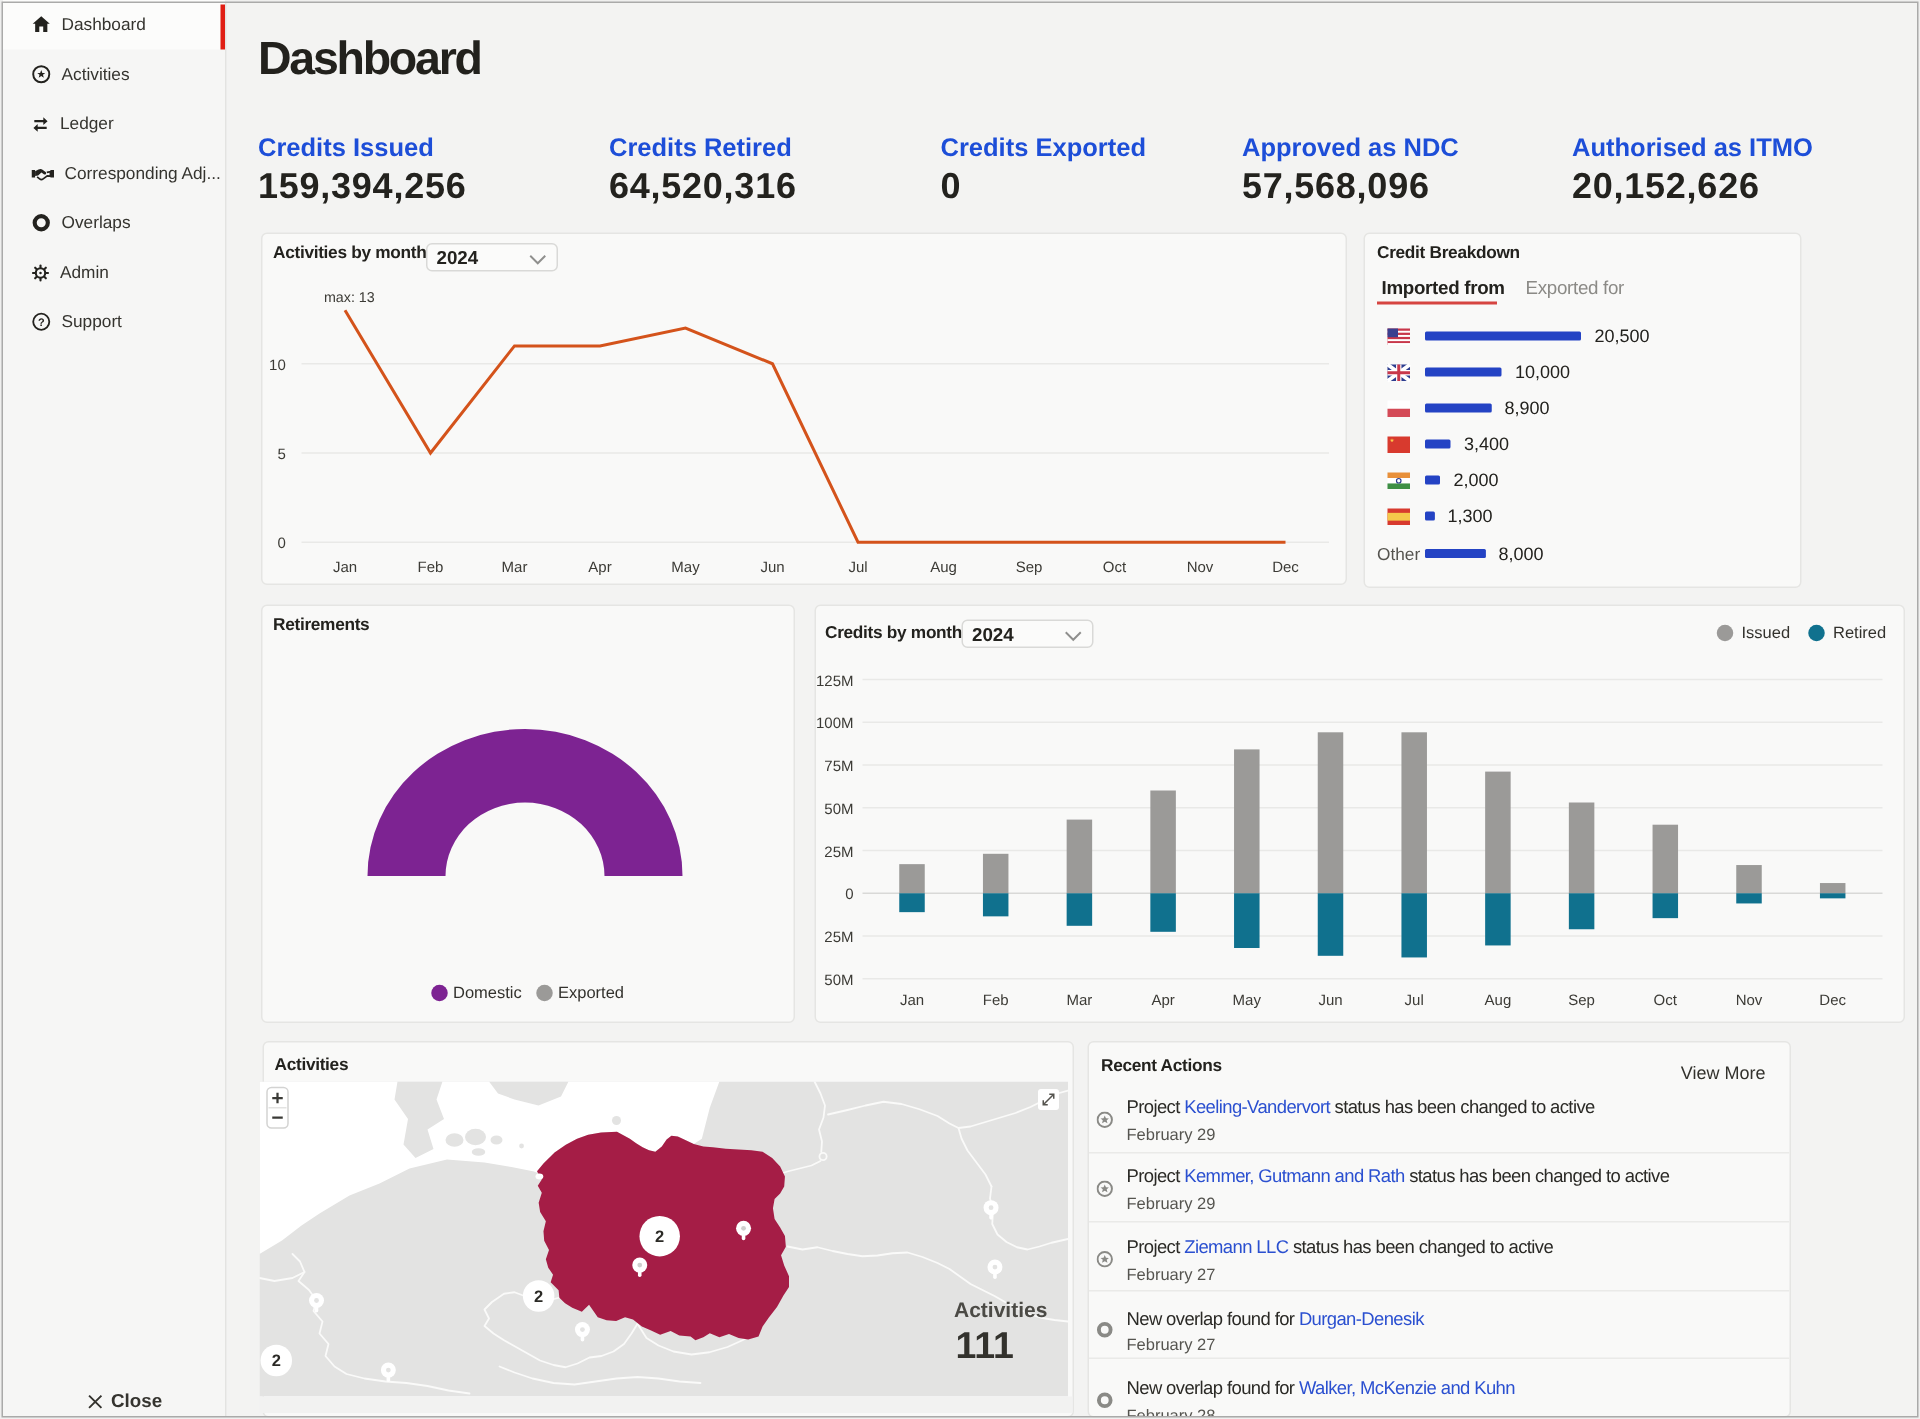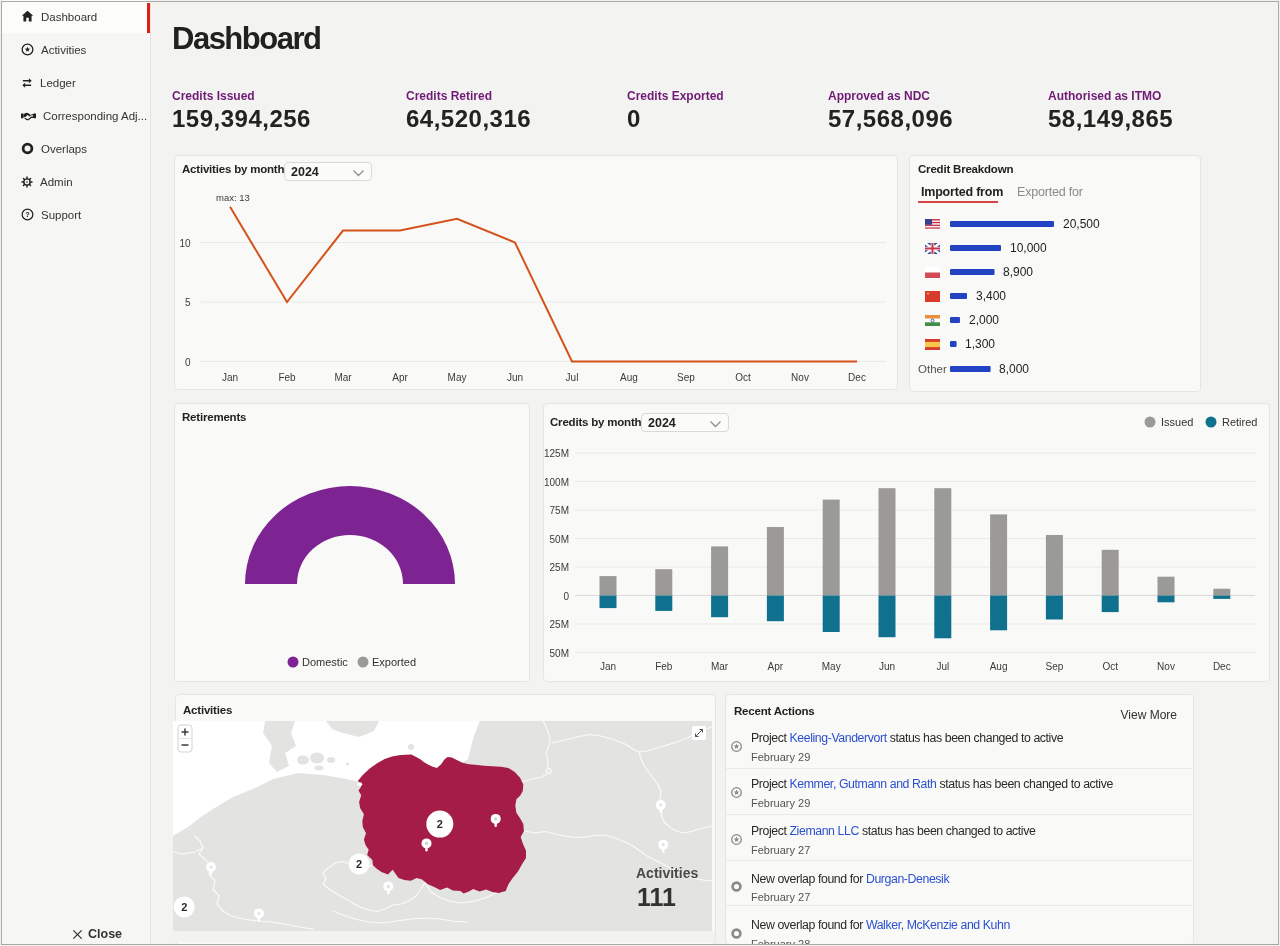--- a/index.html
+++ b/index.html
@@ -12,27 +12,27 @@
   
   #sidebar { position:absolute; left:0; top:0; width:149px; height:942px;
              background:#f6f6f5; border-right:1px solid #e3e3e1; }
   .nav-item { position:absolute; left:0; width:148px; height:33px;
               display:flex; align-items:center; padding-left:19px;
               font-size:11.5px; font-weight:500; color:#35342f; gap:7px;
               white-space:nowrap; overflow:hidden; }
   .nav-item.active { background:#fcfcfb; }
   .nav-item svg { flex:0 0 auto; }
   #redbar { position:absolute; left:145px; top:1px; width:3px; height:30px; background:#e01e14; }
-  #close-btn { position:absolute; left:70px; top:925px; display:flex; align-items:center;
+  #close-btn { position:absolute; left:56px; top:925px; display:flex; align-items:center;
                gap:5px; font-size:12.5px; font-weight:600; color:#35342f; }
   
   #h1 { position:absolute; left:170px; top:19px; font-size:31px; font-weight:700;
         color:#22211d; letter-spacing:-1.5px; }
   .stat { position:absolute; top:87px; }
-  .stat .lbl { font-size:12px; font-weight:700; color:#701a75; }
+  .stat .lbl { font-size:17px; font-weight:700; color:#1d4ed8; }
   .stat .val { font-size:24px; font-weight:700; color:#23221e; margin-top:2px; letter-spacing:0.5px;}
   
   .card { position:absolute; background:#f9f9f8; border:1px solid #e5e5e3; border-radius:4px; }
   .card-title { font-size:11.5px; font-weight:700; color:#23221e; letter-spacing:-0.2px; }
   .select { position:absolute; background:#fbfbfa; border:1px solid #d9d9d7; border-radius:4px;
             width:88px; height:19px; font-size:12.5px; font-weight:700; color:#23221e;
             display:flex; align-items:center; padding-left:6px; }
   .select svg { position:absolute; right:6px; top:4px; }
   
   .tab { position:absolute; font-size:12.5px; font-weight:700; letter-spacing:-0.2px; }
@@ -125,21 +125,21 @@
 <div class="stat" style="left:625px;">
       <div class="lbl">Credits Exported</div>
       <div class="val">0</div>
     </div>
 <div class="stat" style="left:826px;">
       <div class="lbl">Approved as NDC</div>
       <div class="val">57,568,096</div>
     </div>
 <div class="stat" style="left:1046px;">
       <div class="lbl">Authorised as ITMO</div>
-      <div class="val">58,149,865</div>
+      <div class="val">20,152,626</div>
     </div>
 
 <div class="card" id="cardA" style="left:172px; top:153px; width:724px; height:235px;text-align:center;">
   <div class="card-title" style="position:absolute; left:7px; top:7px;">Activities by month</div>
   <div class="select" style="left:109px; top:6px;">2024
     <svg width="13" height="12" viewBox="0 0 13 12">
           <path d="M1.5 3.5 L6.5 8.5 L11.5 3.5" stroke="#8f8f8d" stroke-width="1.3" fill="none"></path>
         </svg>
   </div>
   <svg width="722" height="233" style="position:absolute; left:-3px; top:-3px;">

